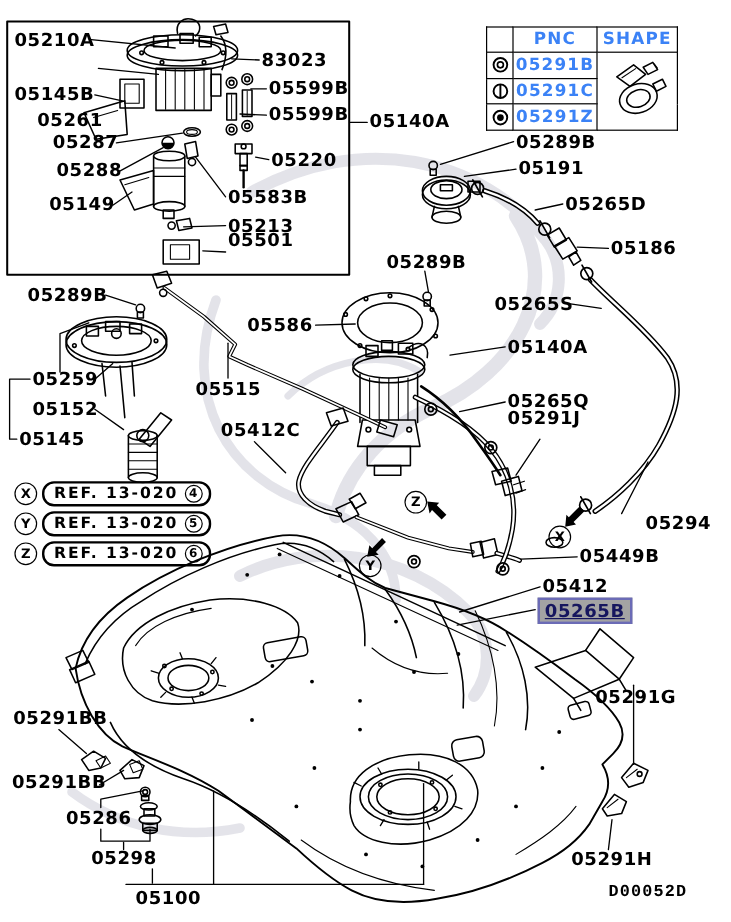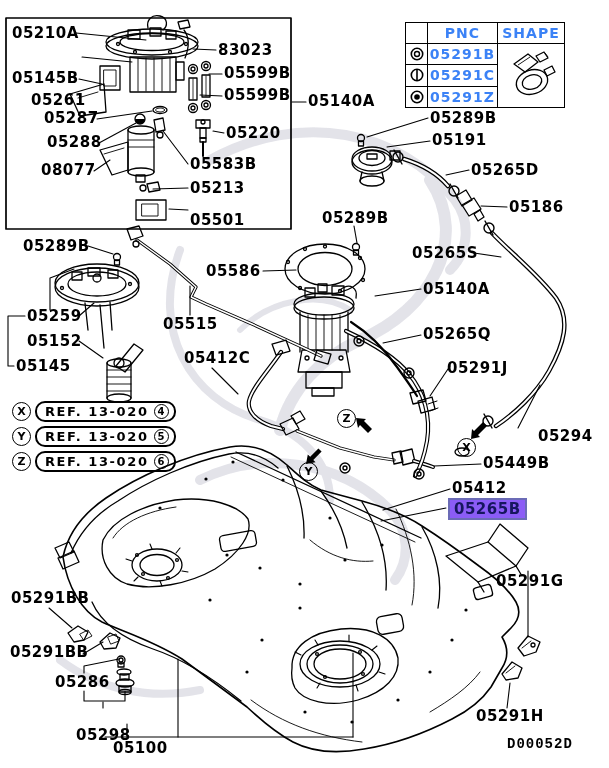--- a/index.html
+++ b/index.html
@@ -437,54 +437,54 @@
   </tr>
 </tbody>
     </table>
 
 <div id="overlay">
       <div class="lbl" style="left: 12px; top: 26px;">05210A</div>
       <div class="lbl" style="left: 31px; top: 49px; margin-top: 44px;">05261</div>
       <div class="lbl" style="left: 12px; top: 71px;">05145B</div>
       <div class="lbl" style="left: 44px; top: 111px;">05287</div>
       <div class="lbl" style="left: 47px; top: 135px;">05288</div>
-      <div class="lbl" style="left: 41px; top: 163px;">08077</div>
+      <div class="lbl" style="left: 41px; top: 163px;">05149</div>
       <div class="lbl" style="left: 218px; top: 43px;">83023</div>
       <div class="lbl" style="left: 224px; top: 66px;">05599B</div>
       <div class="lbl" style="left: 224px; top: 88px;">05599B</div>
       <div class="lbl" style="left: 226px; top: 126px;">05220</div>
       <div class="lbl" style="left: 190px; top: 157px;">05583B</div>
       <div class="lbl" style="left: 190px; top: 181px;">05213</div>
-      <div class="lbl" style="left: 190px; top: 213px;">05501</div>
+      <div class="lbl" style="left: 190px; top: 193px;">05501</div>
       <div class="lbl" style="left: 308px; top: 94px;">05140A</div>
       <div class="lbl" style="left: 430px; top: 111px;">05289B</div>
       <div class="lbl" style="left: 432px; top: 133px;">05191</div>
       <div class="lbl" style="left: 471px; top: 163px;">05265D</div>
       <div class="lbl" style="left: 509px; top: 200px;">05186</div>
       <div class="lbl" style="left: 412px; top: 246px;">05265S</div>
       <div class="lbl" style="left: 322px; top: 211px;">05289B</div>
       <div class="lbl" style="left: 23px; top: 239px;">05289B</div>
       <div class="lbl" style="left: 206px; top: 264px;">05586</div>
       <div class="lbl" style="left: 163px; top: 317px;">05515</div>
       <div class="lbl" style="left: 27px; top: 309px;">05259</div>
       <div class="lbl" style="left: 27px; top: 334px;">05152</div>
       <div class="lbl" style="left: 16px; top: 359px;">05145</div>
       <div class="lbl" style="left: 184px; top: 351px;">05412C</div>
       <div class="lbl" style="left: 423px; top: 282px;">05140A</div>
       <div class="lbl" style="left: 423px; top: 327px;">05265Q</div>
-      <div class="lbl" style="left: 423px; top: 361px; margin-left: 24px;">05291J</div>
+      <div class="lbl" style="left: 423px; top: 341px;">05291J</div>
       <div class="lbl" style="left: 500px; top: 429px; margin-left: 38px;">05294</div>
       <div class="lbl" style="left: 483px; top: 456px;">05449B</div>
       <div class="lbl" style="left: 452px; top: 481px;">05412</div>
-      <div class="lbl hl" style="left: 448px; top: 498px; background: #8b5cf6; border: 2px solid rgb(107, 107, 182); color: rgb(22, 22, 94);">05265B</div>
+      <div class="lbl hl" style="left: 448px; top: 498px; background: #a3a3a3; border: 2px solid rgb(107, 107, 182); color: rgb(22, 22, 94); text-decoration: underline;">05265B</div>
       <div class="lbl" style="left: 496px; top: 574px; text-align: right;">05291G</div>
       <div class="lbl" style="left: 11px; top: 591px;">05291BB</div>
       <div class="lbl" style="left: 10px; top: 645px;">05291BB</div>
       <div class="lbl" style="left: 55px; top: 675px; text-align: right;">05286</div>
-      <div class="lbl" style="left: 76px; top: 728px; text-align: center;">05298</div>
+      <div class="lbl" style="left: 76px; top: 708px; text-align: center;">05298</div>
       <div class="lbl" style="left: 113px; top: 741px;">05100</div>
       <div class="lbl" style="left: 476px; top: 709px;">05291H</div>
       <div class="marker" style="left: 337px; top: 409px;">Z</div>
       <div class="marker" style="left: 299px; top: 462px;">Y</div>
       <div class="marker" style="left: 457px; top: 438px;">X</div>
       <div class="ref-row" style="left: 12px; top: 401px;">
         <div class="ref-marker">X</div>
         <div class="ref-box">
           <span class="ref-text">REF. 13-020</span>
           <div class="ref-num">4</div>

